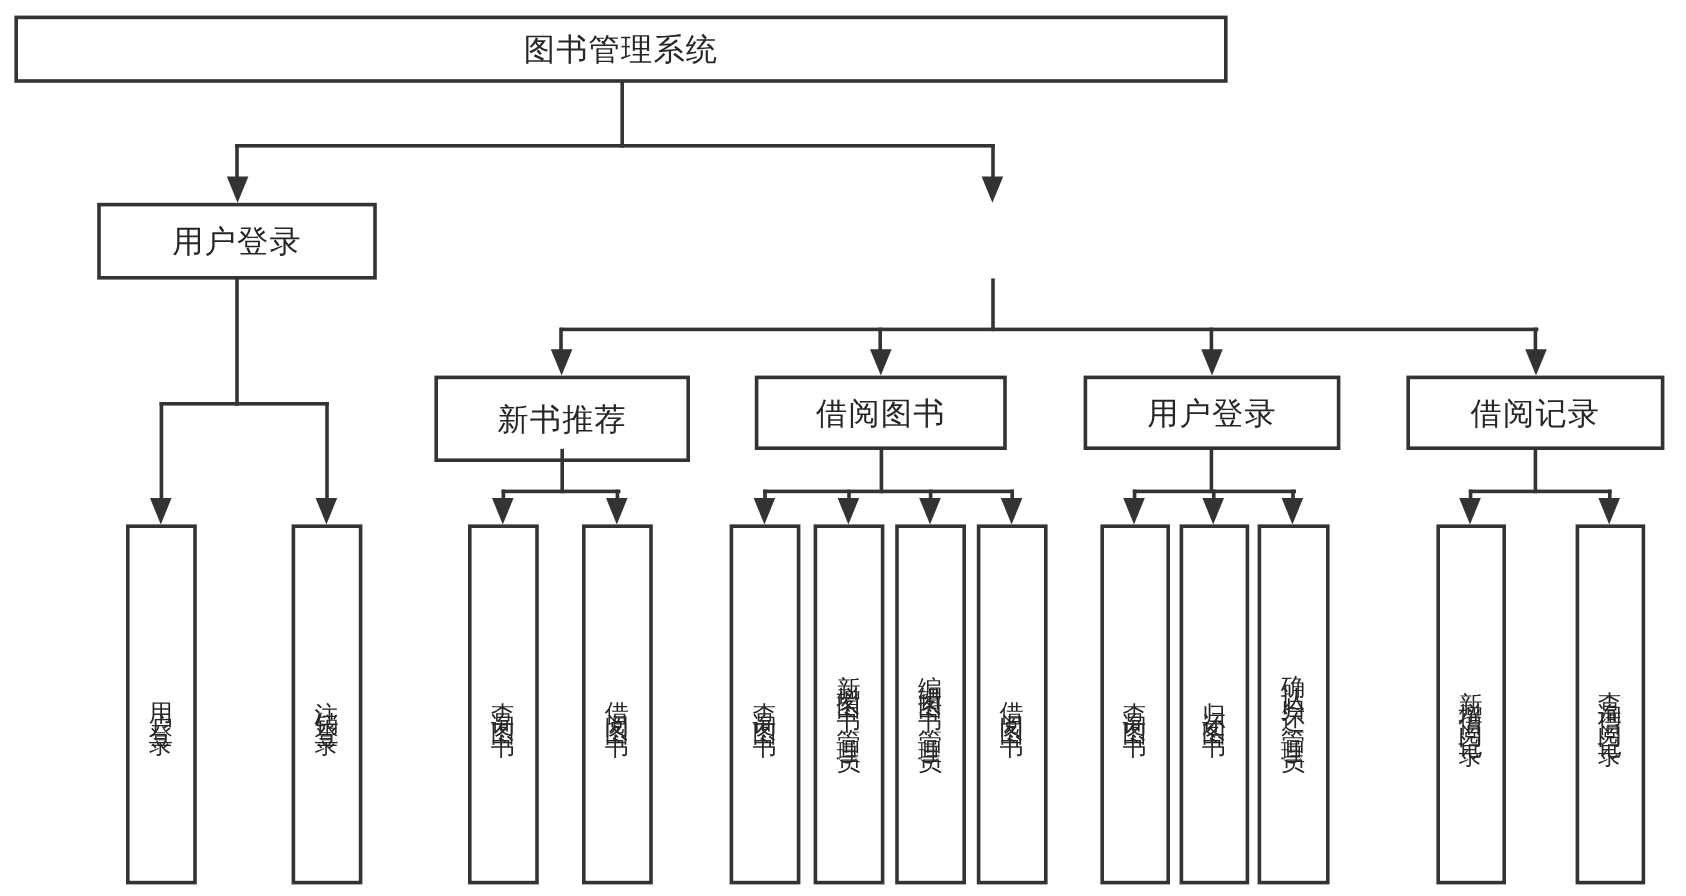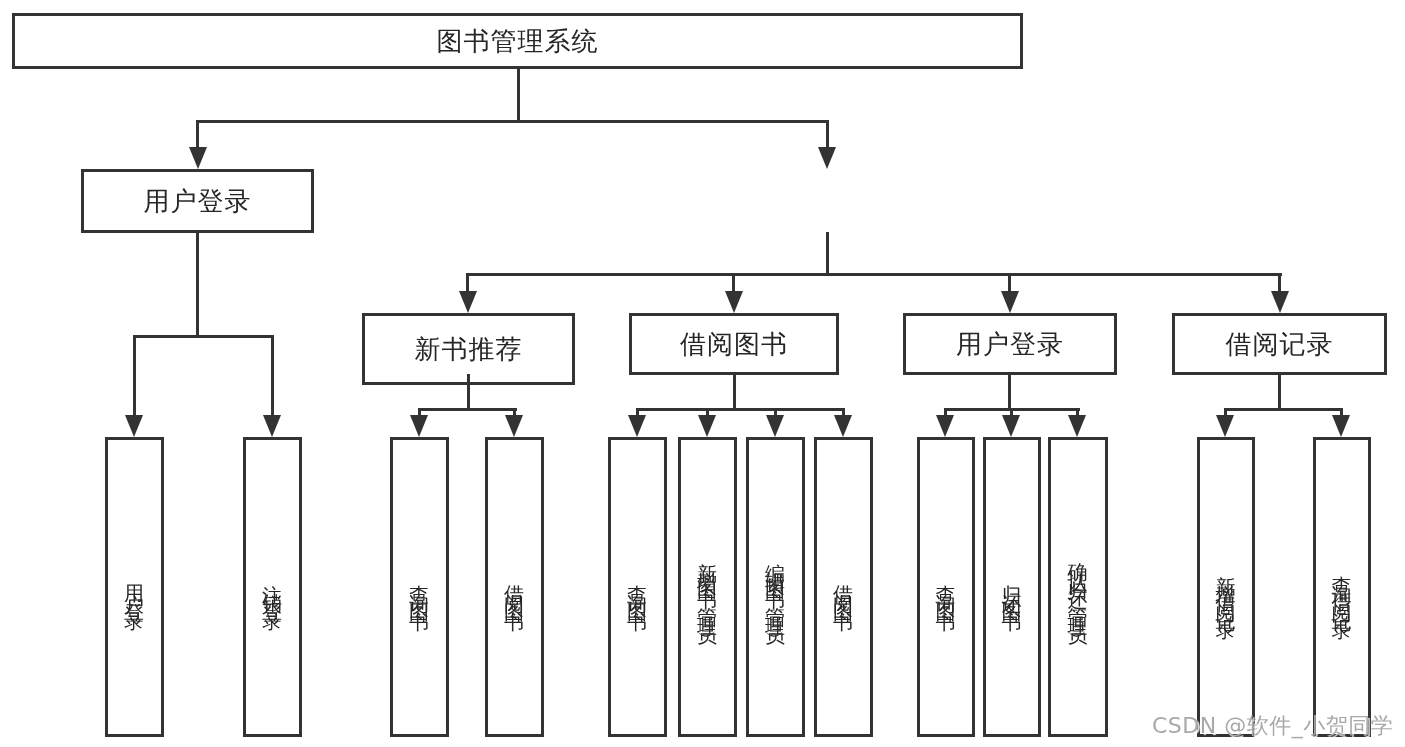--- a/index.html
+++ b/index.html
@@ -156,15 +156,14 @@
     <span>确认归还（管理员）</span>
   </div>
 
   <div class="leaf" style="left:1197px;width:58px;">
     <span>新增借阅记录</span>
   </div>
   <div class="leaf" style="left:1313px;width:58px;">
     <span>查询借阅记录</span>
   </div>
 
-  <div class="watermark">CSDN @软件_小贺同学</div>
 
 </div>
 
 </body></html>

